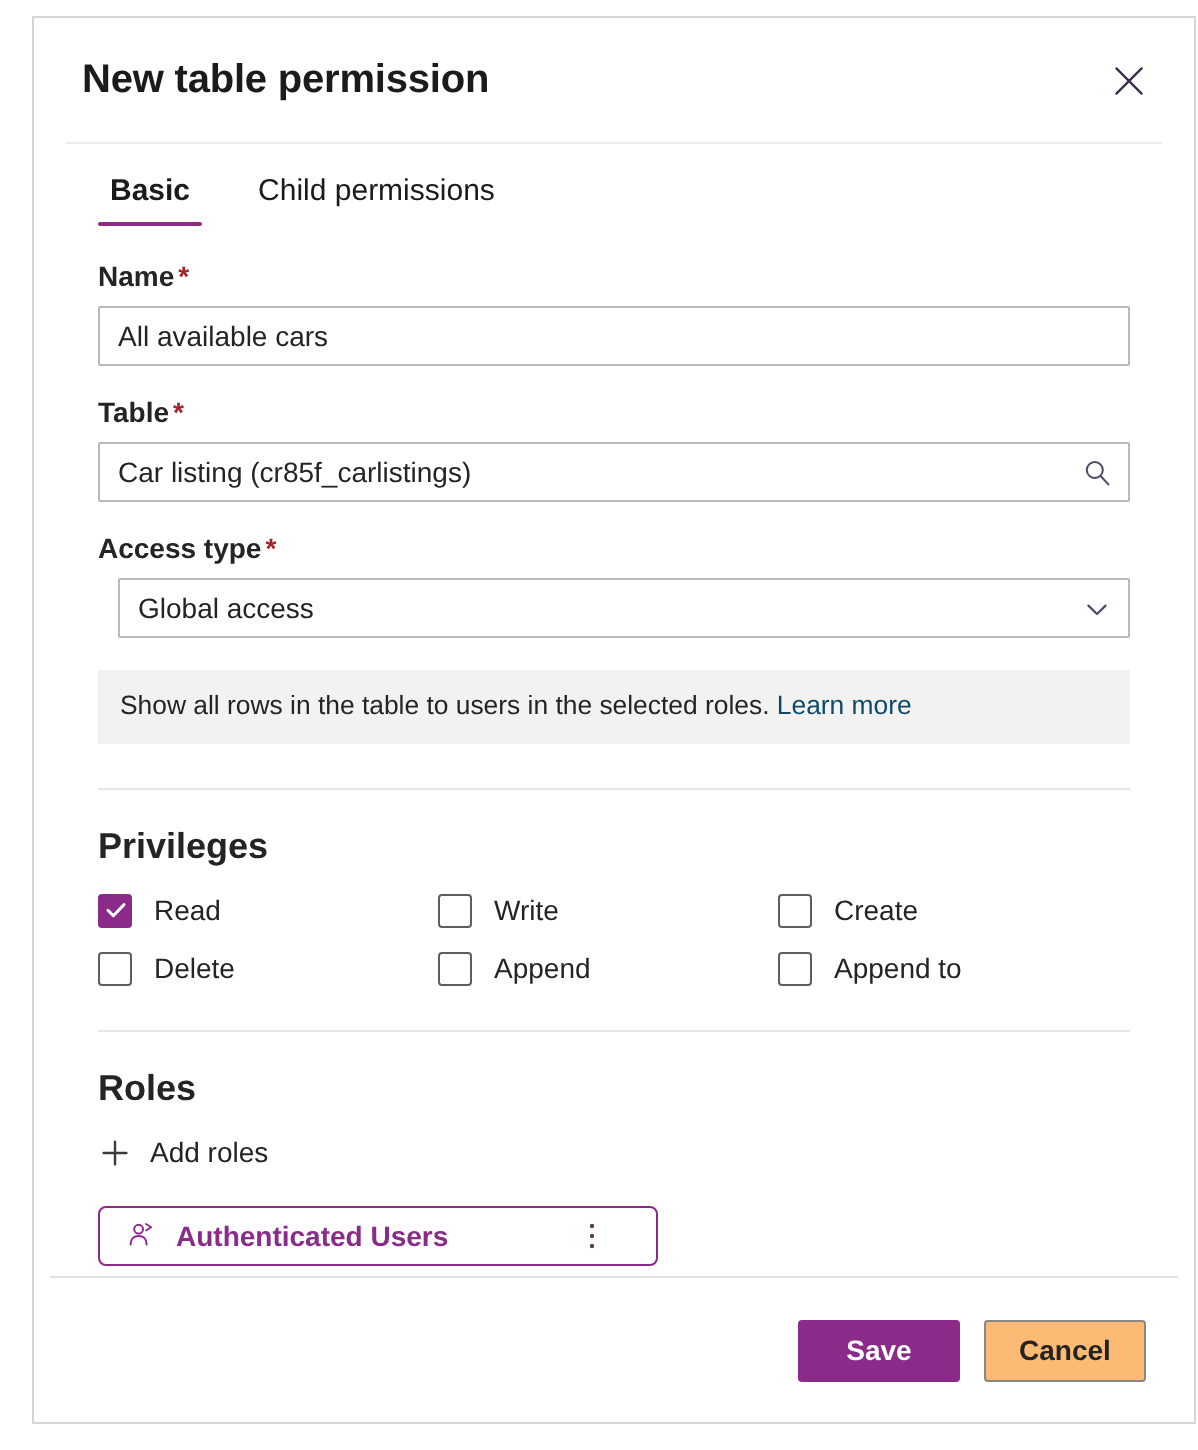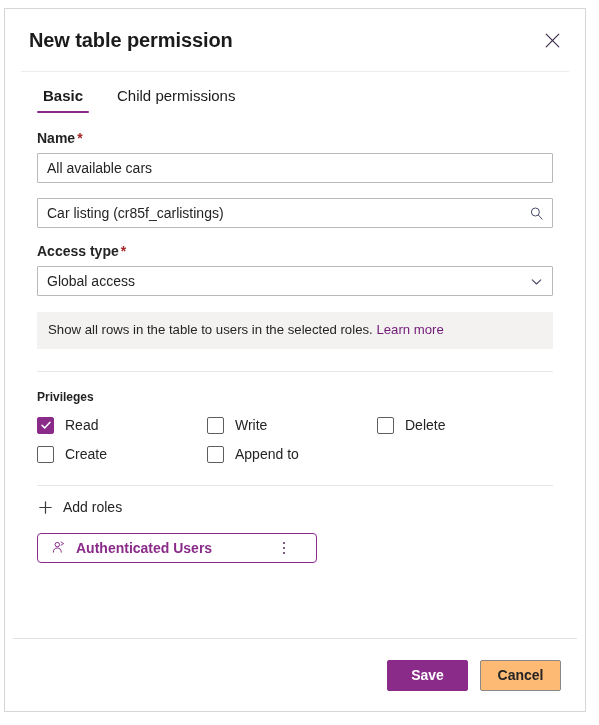--- a/index.html
+++ b/index.html
@@ -11,21 +11,21 @@
     width: 599px;
     height: 725px;
     font-family: "Liberation Sans", sans-serif;
     -webkit-font-smoothing: antialiased;
     color: #242424;
     overflow: hidden;
   }
 
   .panel {
     position: absolute;
-    left: 4px;
+    left: 16px;
     top: 8px;
     width: 582px;
     height: 704px;
     box-sizing: border-box;
     background: #ffffff;
     border: 1px solid #d6d6d6;
     display: flex;
     flex-direction: column;
   }
 
@@ -151,21 +151,21 @@
     top: 0;
     height: 30px;
     width: 18px;
     display: flex;
     align-items: center;
     justify-content: center;
     cursor: pointer;
   }
   .input-icon svg { display: block; }
 
-  .select-wrap { position: relative; height: 34px; }
+  .select-wrap { position: relative; height: 34px; margin-left: 10px; }
   .select-input {
     width: 100%;
     height: 30px;
     box-sizing: border-box;
     border: 1px solid #b9b9b9;
     border-radius: 1px;
     background: #ffffff;
     font-family: inherit;
     font-size: 14px;
     color: #242424;
@@ -177,33 +177,33 @@
 
   .info-bar {
     margin-top: 12px;
     background: #f3f2f1;
     padding: 10px 11px;
     font-size: 13.2px;
     color: #242424;
     line-height: 1.25;
   }
   .info-link {
-    color: #701a75;
+    color: #0c4a6e;
     text-decoration: none;
     cursor: pointer;
   }
 
   .divider {
     height: 1px;
     background: #e6e6e6;
     margin: 22px 0 0 0;
   }
 
   .section-title {
-    font-size: 12px;
+    font-size: 18px;
     font-weight: 600;
     color: #242424;
     margin-top: 18px;
   }
 
   
   .priv-grid {
     margin-top: 13px;
     display: grid;
     grid-template-columns: 170px 170px 1fr;
@@ -368,20 +368,23 @@
       <label class="field-label">
         <span>Name</span><span class="req">*</span>
       </label>
       <div class="input-wrap">
         <input class="text-input" type="text" value="All available cars" style="">
       </div>
     </div>
 
     
     <div class="field">
+      <label class="field-label">
+        <span>Table</span><span class="req">*</span>
+      </label>
       <div class="input-wrap">
         <input class="text-input" type="text" value="Car listing (cr85f_carlistings)" style="">
         <span class="input-icon">
           <svg width="15" height="15" viewBox="0 0 15 15" aria-hidden="true">
             <circle cx="6.4" cy="6.0" r="4.0" stroke="#4a4a6a" stroke-width="1" fill="none"></circle>
             <path d="M9.4 9.1 L13.2 13.2" stroke="#4a4a6a" stroke-width="1" stroke-linecap="round"></path>
           </svg>
         </span>
       </div>
     </div>
@@ -426,43 +429,50 @@
         <span class="cbox">
           
         </span>
         <span class="priv-label">Write</span>
       </div>
 
       <div class="priv-item">
         <span class="cbox">
           
         </span>
-        <span class="priv-label">Delete</span>
+        <span class="priv-label">Create</span>
       </div>
 
       <div class="priv-item">
         <span class="cbox">
           
         </span>
-        <span class="priv-label">Create</span>
-      </div>
-
+        <span class="priv-label">Delete</span>
+      </div>
 
       <div class="priv-item">
         <span class="cbox">
           
         </span>
+        <span class="priv-label">Append</span>
+      </div>
+
+      <div class="priv-item">
+        <span class="cbox">
+          
+        </span>
         <span class="priv-label">Append to</span>
       </div>
 
     </div>
 
     <div class="divider"></div>
 
     
+    <div class="section-title">Roles</div>
 
     <div class="add-roles">
       <span class="plus-icon">
         <svg width="15" height="15" viewBox="0 0 15 15" aria-hidden="true">
           <path d="M7.5 1.8 L7.5 13.2 M1.8 7.5 L13.2 7.5" stroke="#3b3b3b" stroke-width="1.2" stroke-linecap="round"></path>
         </svg>
       </span>
       <span>Add roles</span>
     </div>
 

